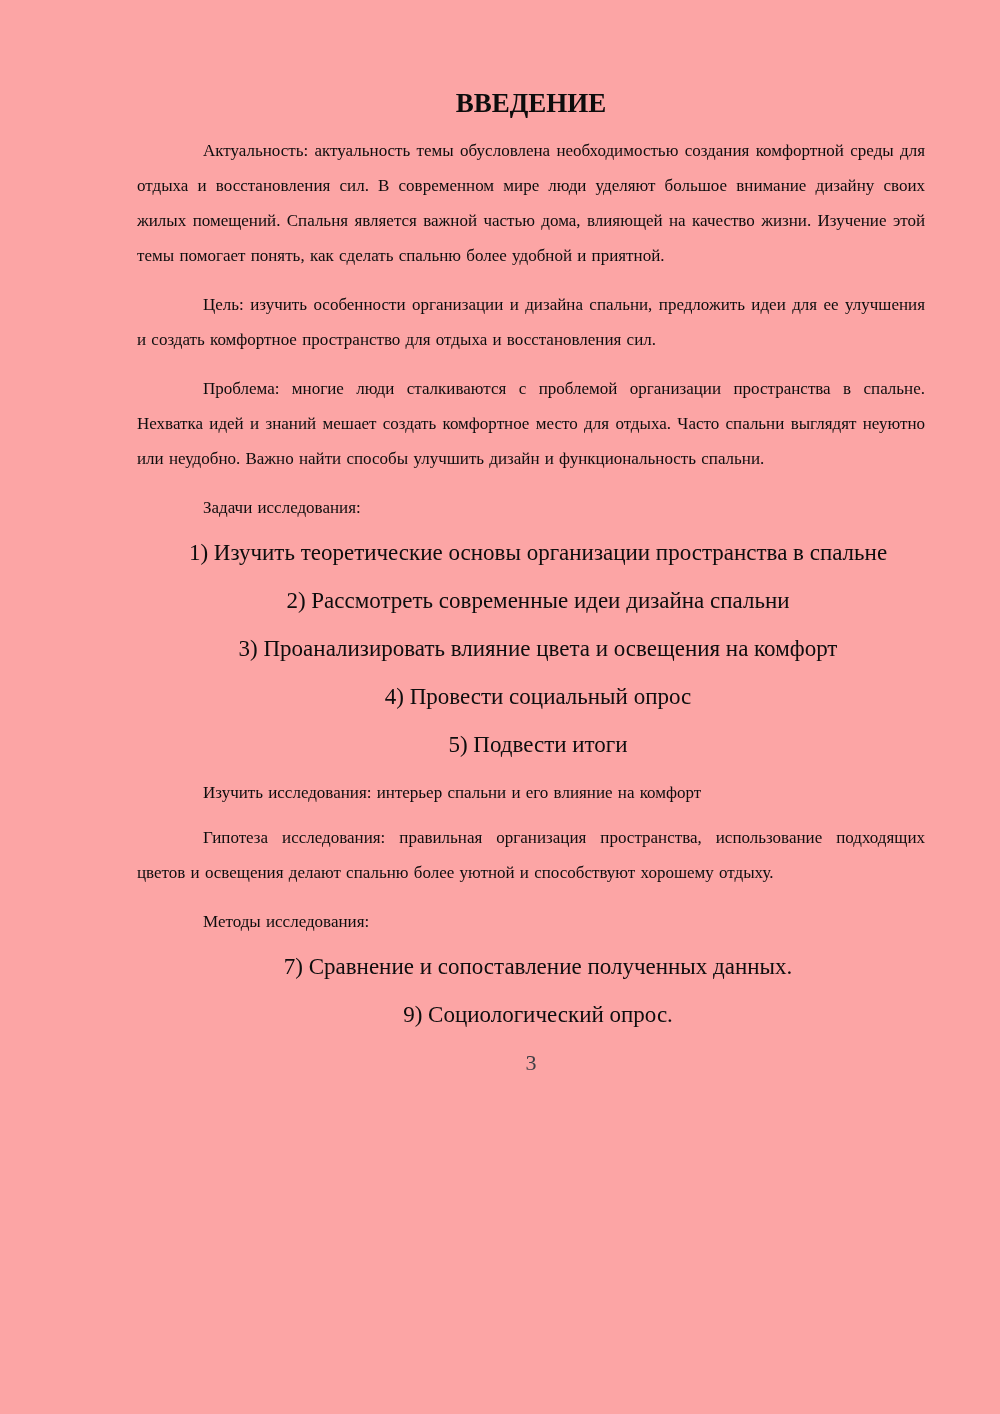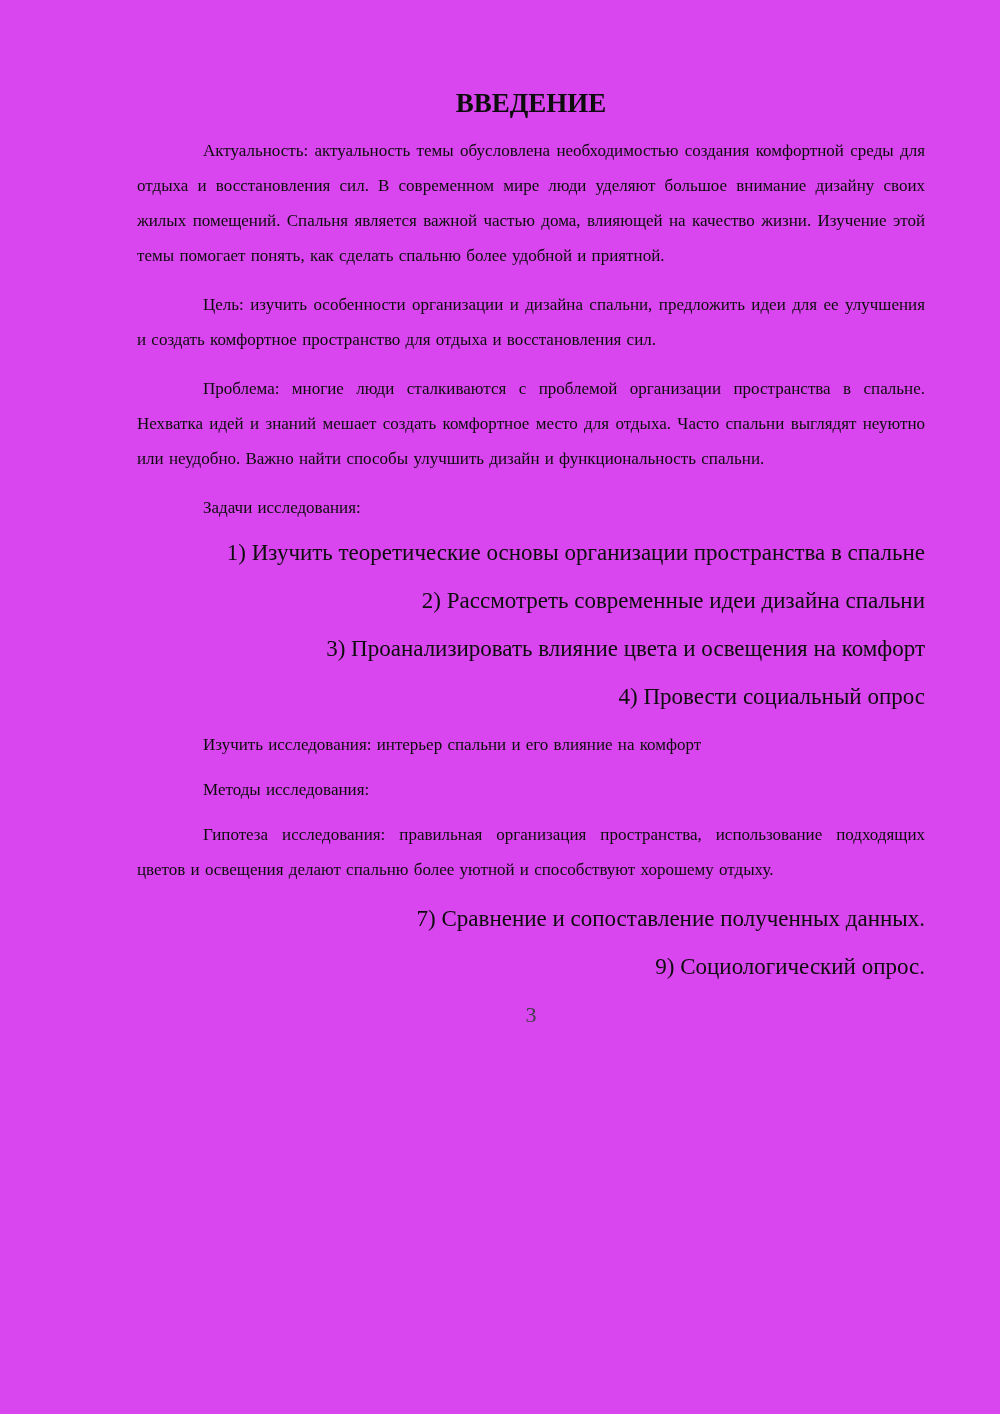--- a/index.html
+++ b/index.html
@@ -9,21 +9,21 @@
   }
   body {
     width: 1000px;
     height: 1414px;
     overflow: hidden;
   }
   .page {
     box-sizing: border-box;
     width: 1000px;
     height: 1414px;
-    background: #d946ef;
+    background: #fca5a5;
     padding: 86px 75px 0 137px;
     font-family: "Liberation Serif", "DejaVu Serif", serif;
     color: #0d0d0d;
   }
   .doc-title {
     font-size: 27px;
     font-weight: bold;
     line-height: 35px;
     text-align: center;
     margin: 0 0 12px 0;
@@ -36,21 +36,21 @@
     margin: 0 0 14px 0;
     word-spacing: 1px;
   }
   .lead-in {
     
     margin-bottom: 10px;
   }
   .list-item {
     font-size: 23px;
     line-height: 35px;
-    text-align: right;
+    text-align: center;
     text-indent: 0;
     margin: 0 0 13px 14px;
   }
   .page-number {
     font-size: 22px;
     line-height: 35px;
     text-align: center;
     color: #3f3f45;
     margin: 5px 0 0 0;
   }
@@ -67,26 +67,27 @@
   <p class="para">Цель: изучить особенности организации и дизайна спальни, предложить идеи для ее улучшения и создать комфортное пространство для отдыха и восстановления сил.</p>
 
   <p class="para">Проблема: многие люди сталкиваются с проблемой организации пространства в спальне. Нехватка идей и знаний мешает создать комфортное место для отдыха. Часто спальни выглядят неуютно или неудобно. Важно найти способы улучшить дизайн и функциональность спальни.</p>
 
   <p class="para lead-in">Задачи исследования:</p>
 
   <p class="list-item">1) Изучить теоретические основы организации пространства в спальне</p>
   <p class="list-item">2) Рассмотреть современные идеи дизайна спальни</p>
   <p class="list-item">3) Проанализировать влияние цвета и освещения на комфорт</p>
   <p class="list-item">4) Провести социальный опрос</p>
+  <p class="list-item">5) Подвести итоги</p>
 
   <p class="para lead-in">Изучить исследования: интерьер спальни и его влияние на комфорт</p>
 
 
+  <p class="para">Гипотеза исследования: правильная организация пространства, использование подходящих цветов и освещения делают спальню более уютной и способствуют хорошему отдыху.</p>
+
   <p class="para lead-in">Методы исследования:</p>
-
-  <p class="para">Гипотеза исследования: правильная организация пространства, использование подходящих цветов и освещения делают спальню более уютной и способствуют хорошему отдыху.</p>
 
   <p class="list-item">7) Сравнение и сопоставление полученных данных.</p>
   <p class="list-item">9) Социологический опрос.</p>
 
   <div class="page-number">3</div>
 
 </div>
 
 </body></html>

